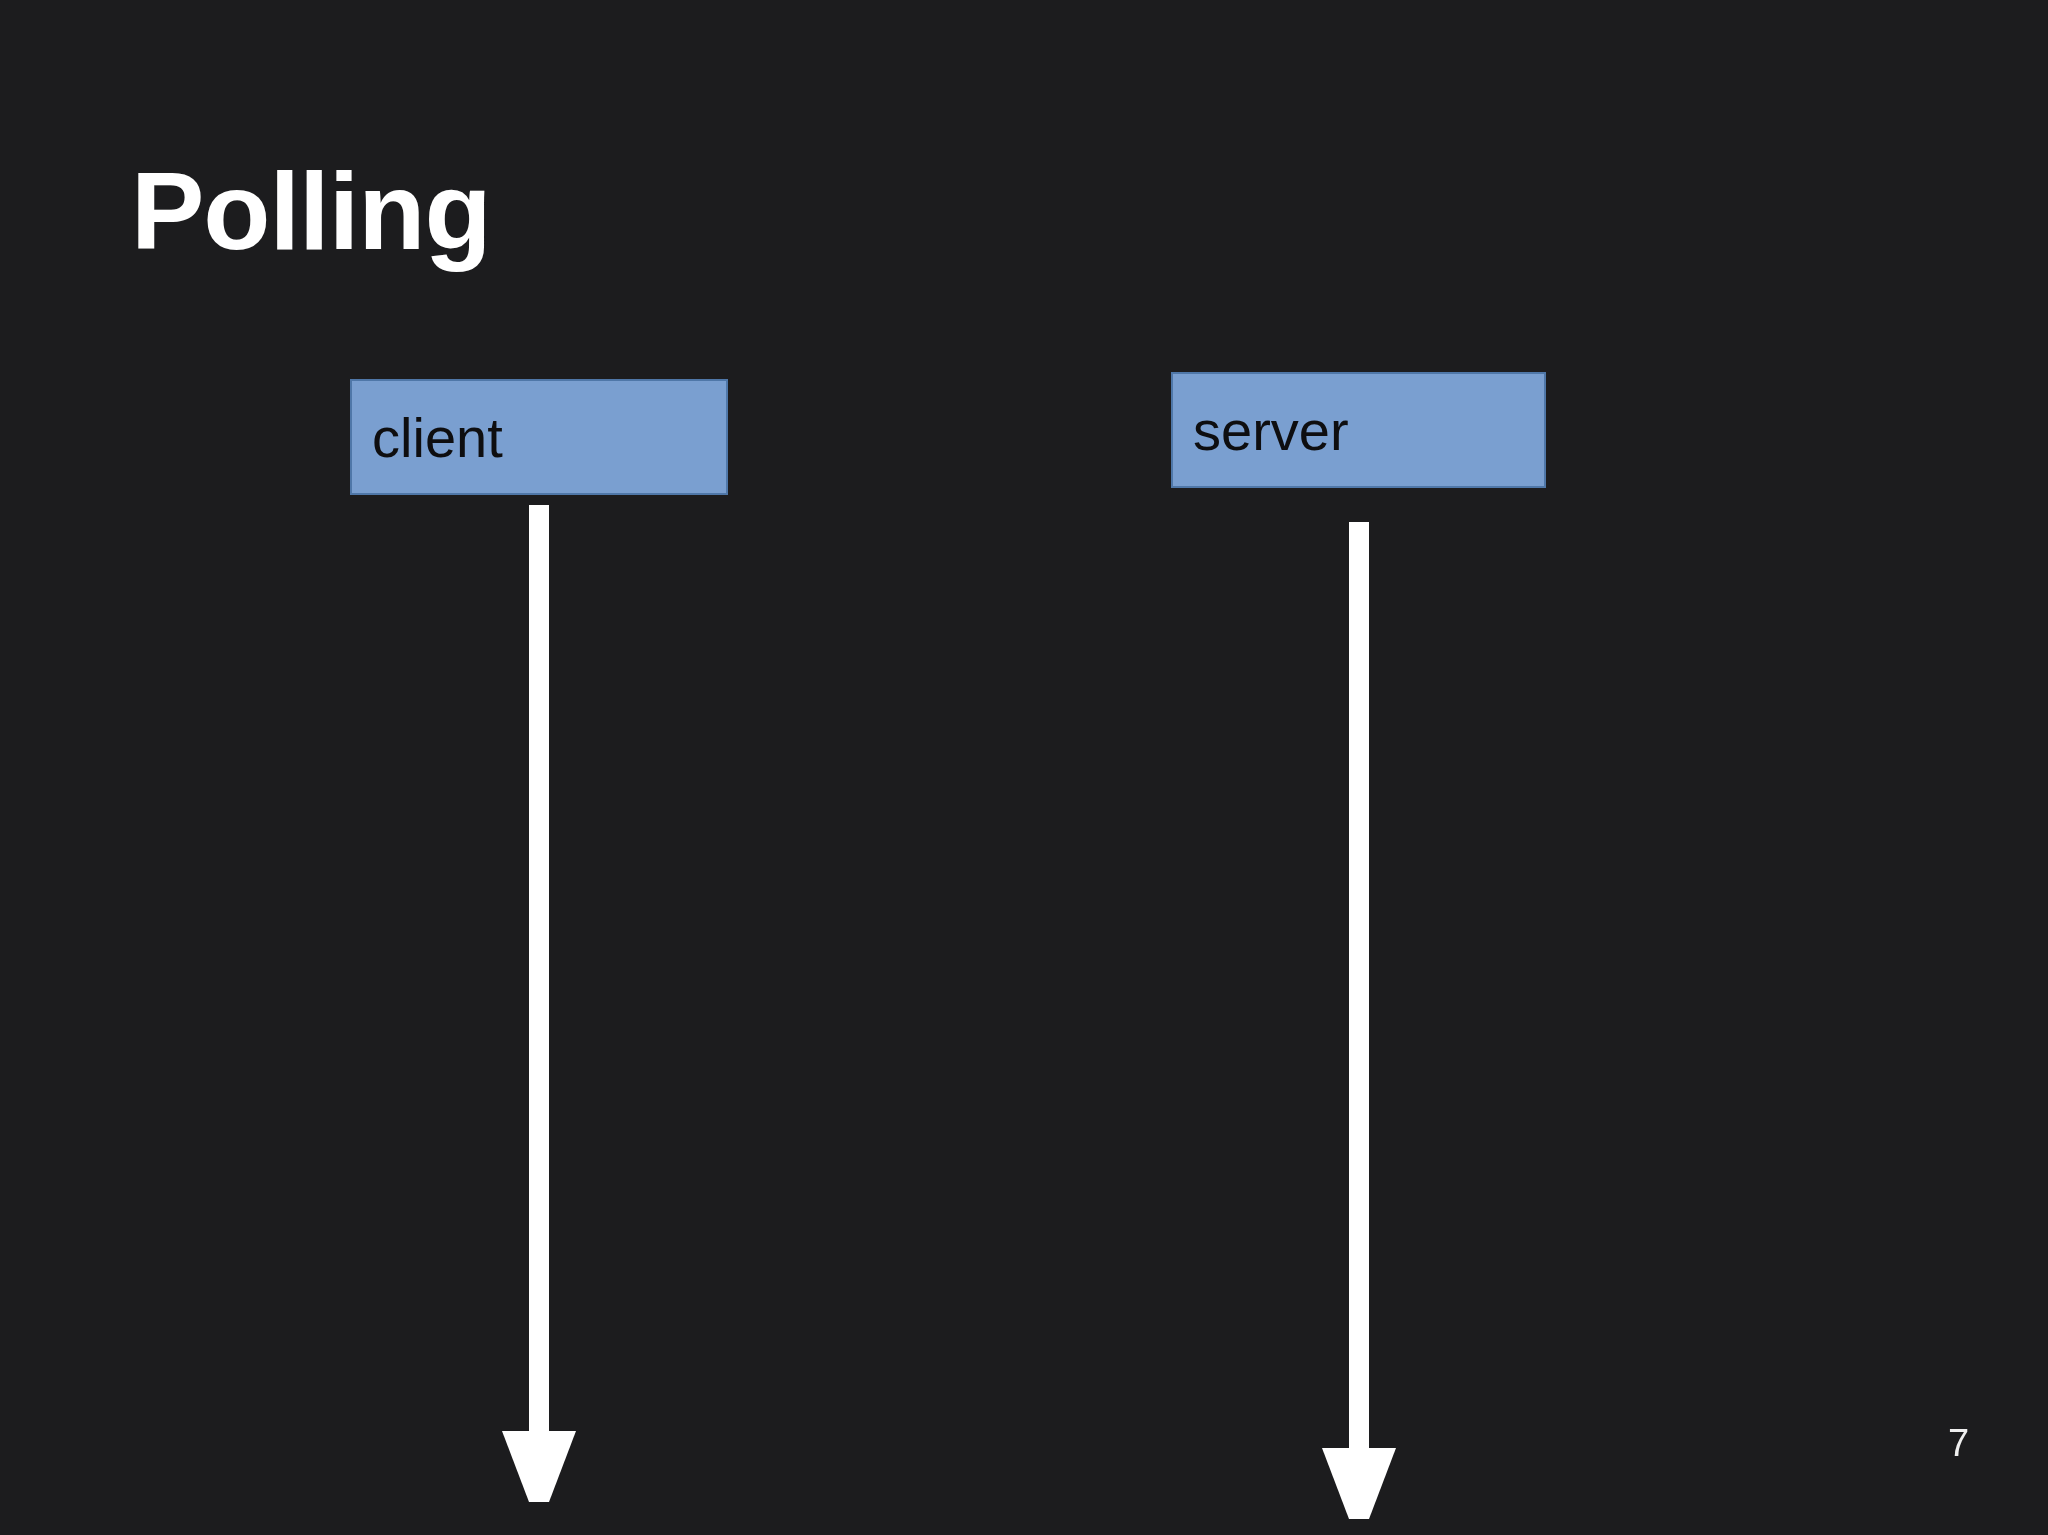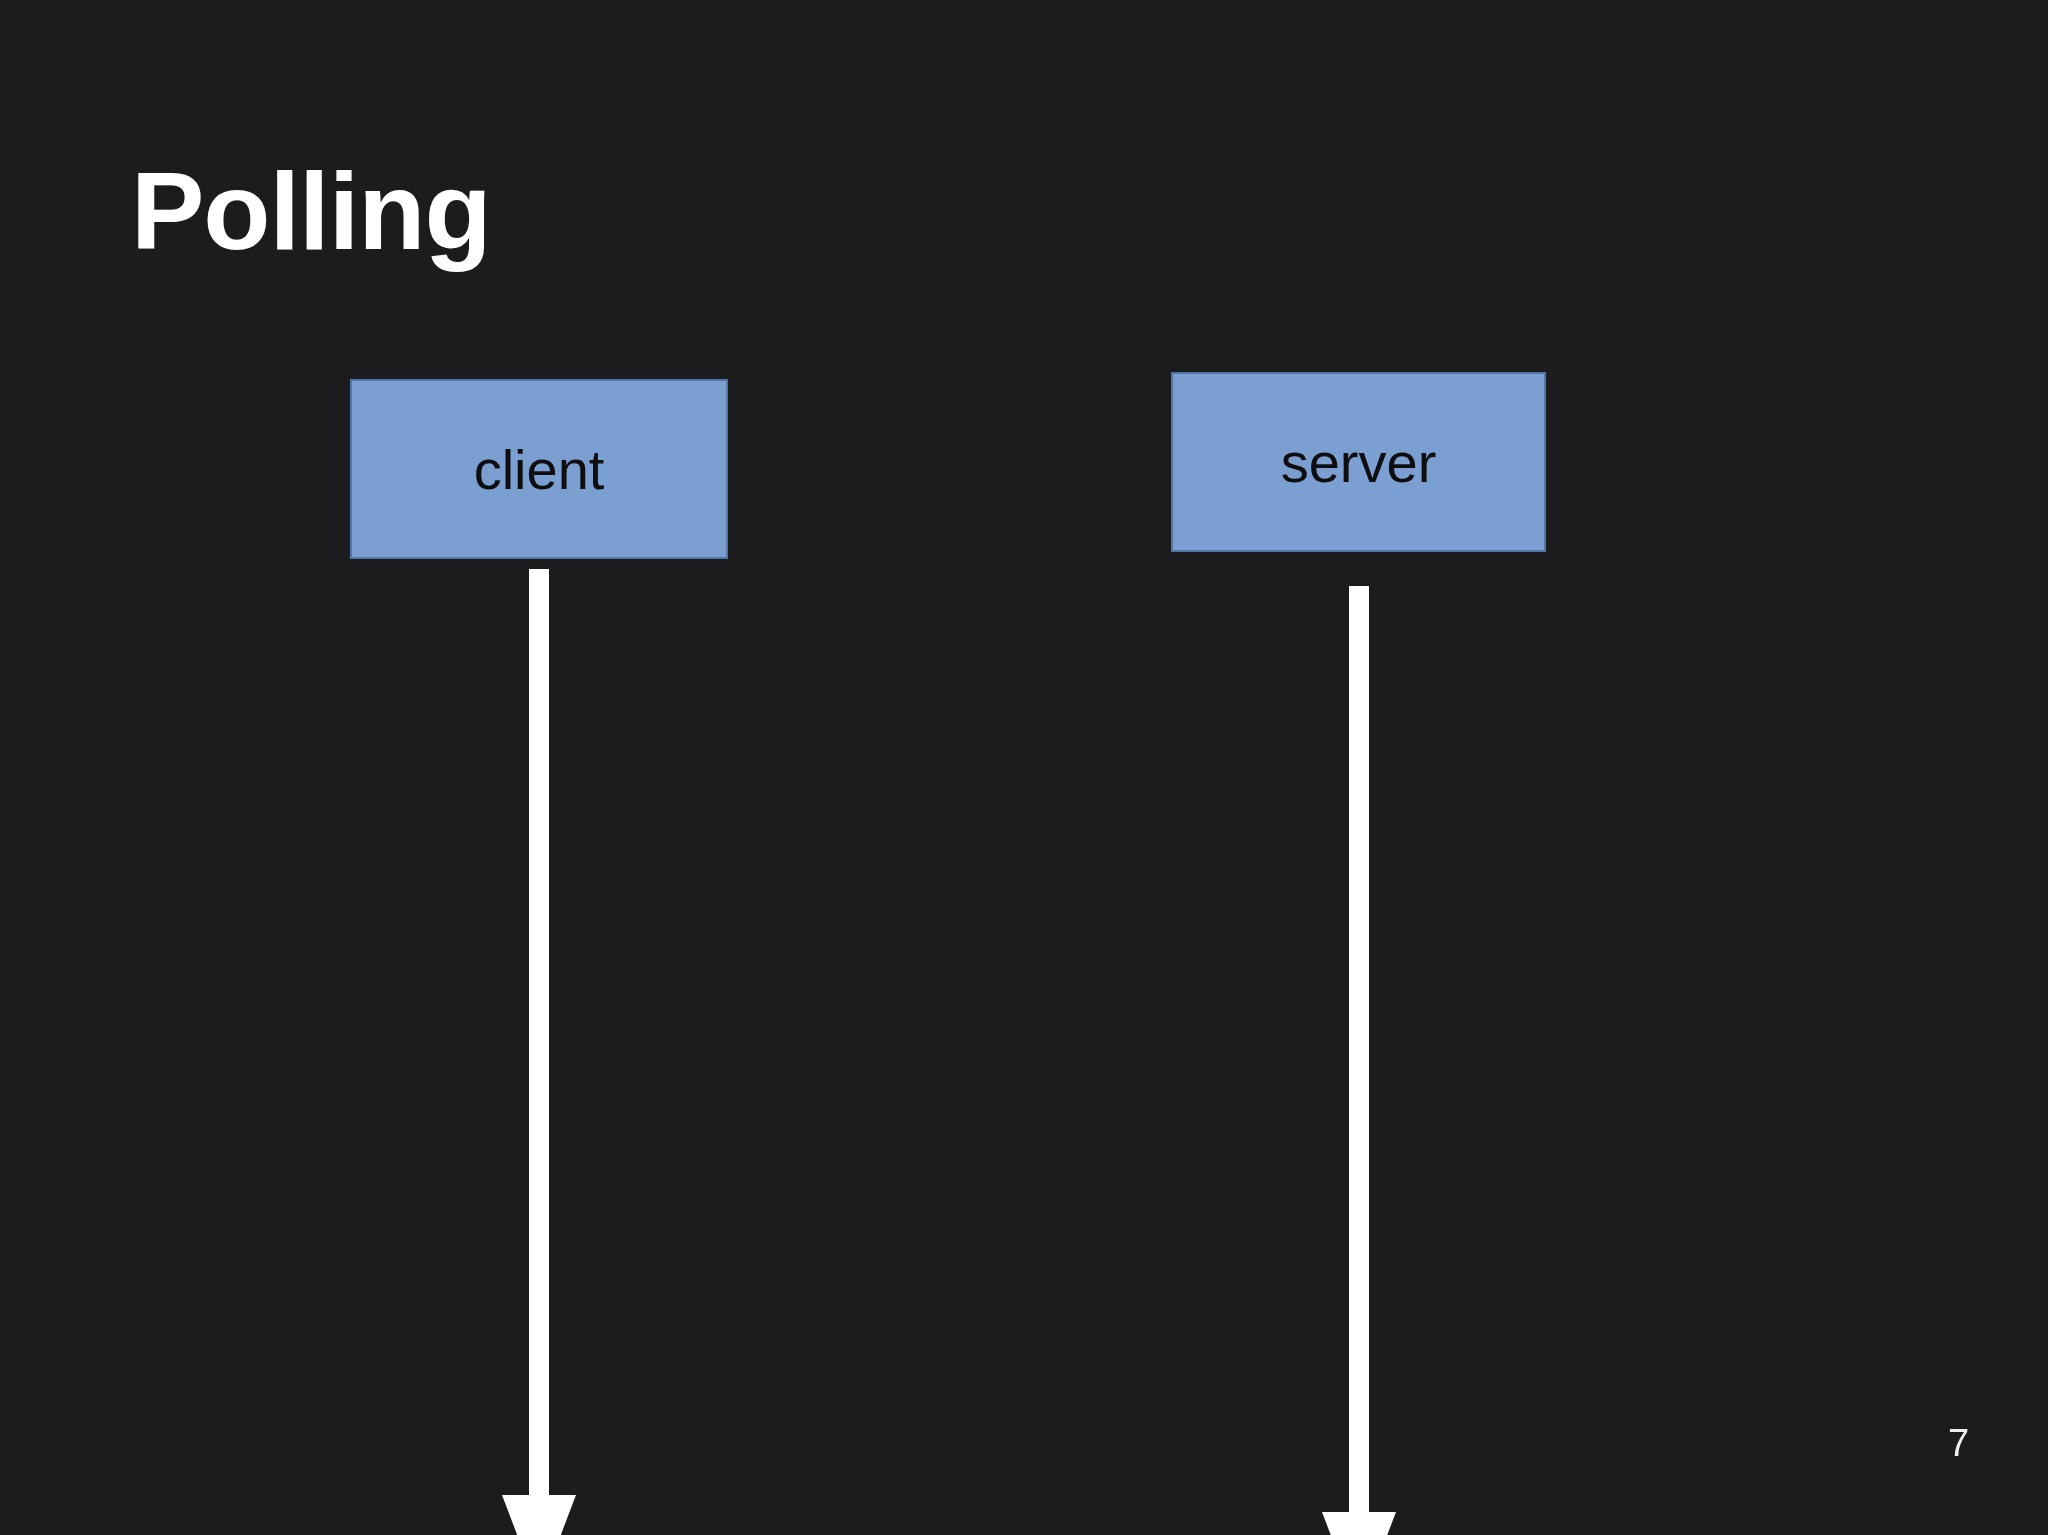--- a/index.html
+++ b/index.html
@@ -38,26 +38,25 @@
     position: absolute;
     display: flex;
     flex-direction: column;
     align-items: center;
   }
   .actor-client { left: 320px; top: 349px; width: 398px; }
   .actor-server { left: 1141px; top: 342px; width: 395px; gap: 24px; }
 
   .actor-box {
     width: 100%;
-    height: 180px;
+    height: 116px;
     background: var(--box-fill);
     border: 2px solid var(--box-border);
     display: flex;
     align-items: center;
-    justify-content: center;
   }
 
   .actor-label {
     font-size: 56px;
     color: var(--box-text);
   }
 
   .lifeline {
     display: flex;
     flex-direction: column;

